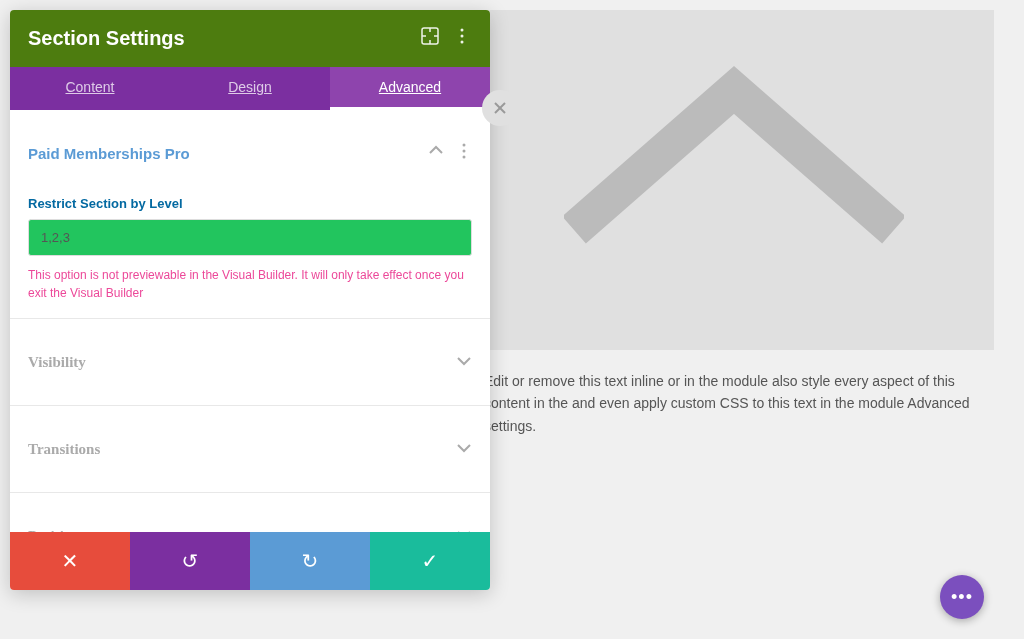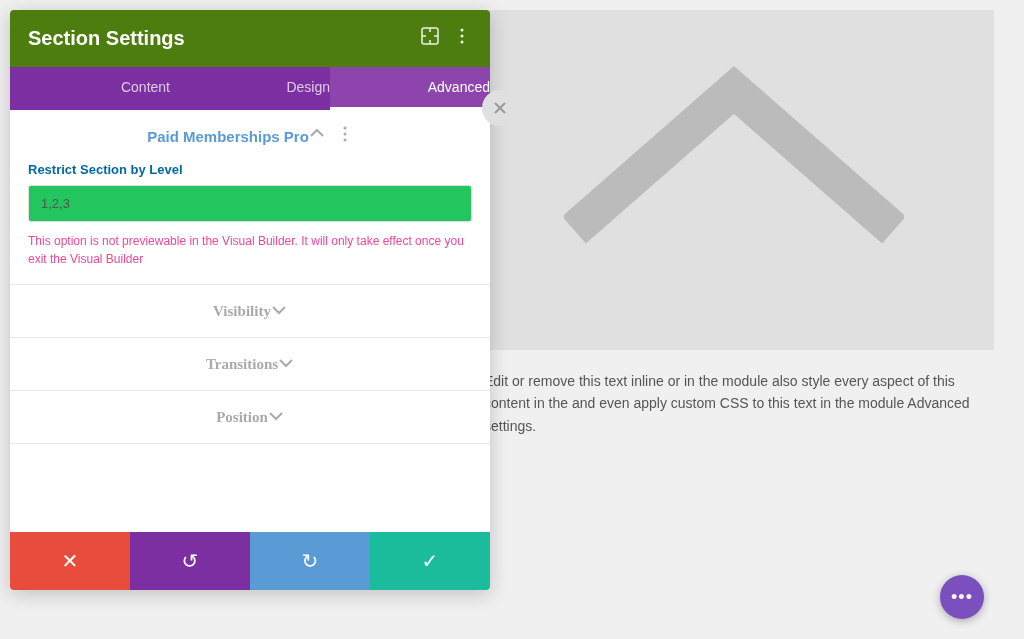--- a/index.html
+++ b/index.html
@@ -123,26 +123,27 @@
 
     
     .tabs {
       background: #7b2fa0;
       display: flex;
     }
 
     .tab {
       flex: 1;
       padding: 12px 0;
-      text-align: right;
+      text-align: center;
       color: rgba(255,255,255,0.75);
       font-size: 14px;
       cursor: pointer;
       font-weight: 500;
       border-bottom: 3px solid transparent;
+      text-decoration: underline;
     }
 
     .tab.active {
       color: #ffffff;
       background: #8e44ad;
       border-bottom: 3px solid #fff;
     }
 
     
     .panel-body {
@@ -152,22 +153,22 @@
     }
 
     
     .accordion-section {
       border-bottom: 1px solid #e8e8e8;
     }
 
     .accordion-header {
       display: flex;
       align-items: center;
-      justify-content: center;
-      padding: 16px 18px;
+      justify-content: space-between;
+      padding: 33px 18px;
       cursor: pointer;
     }
 
     .accordion-title-main {
       font-size: 15px;
       font-weight: 600;
       color: #5b9bd5;
     }
 
     .accordion-title-secondary {

